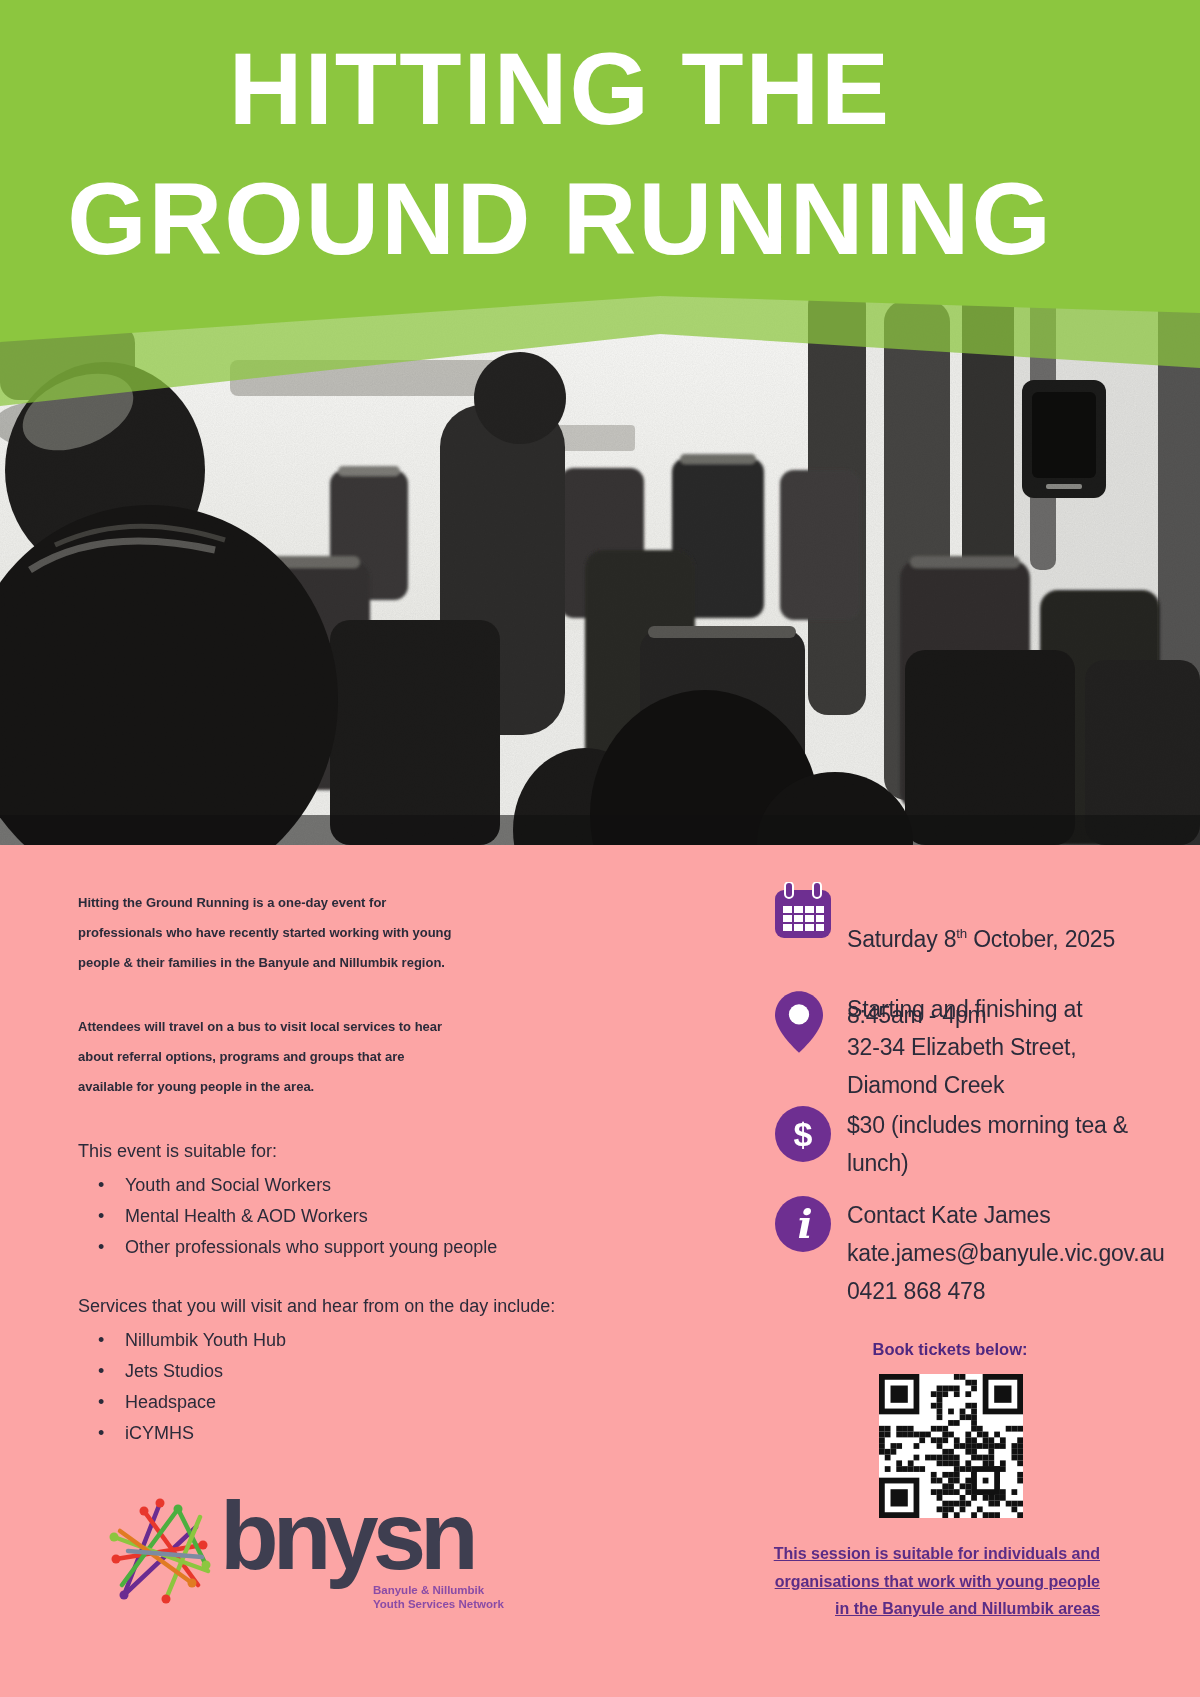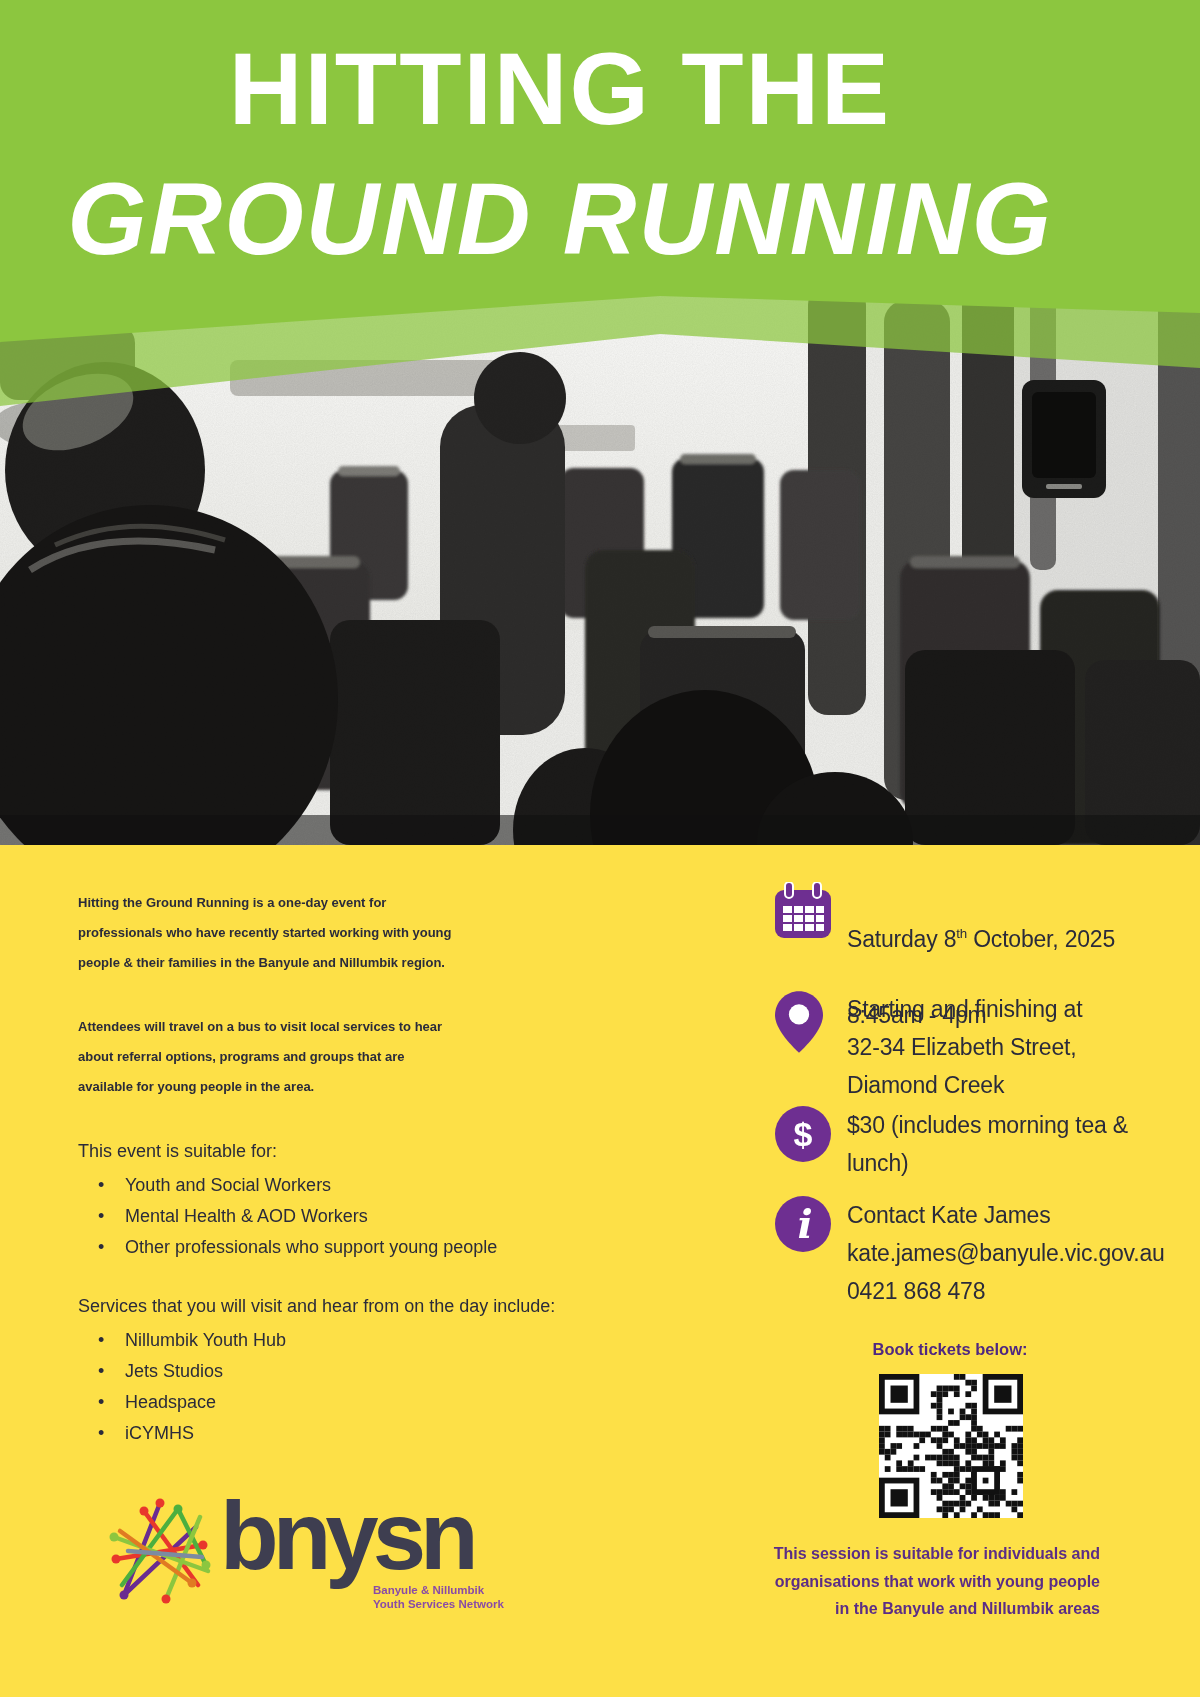--- a/index.html
+++ b/index.html
@@ -1,30 +1,30 @@
 <!DOCTYPE html>
 <html><head>
 <meta charset="utf-8">
 <style>
   html,body{margin:0;padding:0;background:#ffffff;}
-  .page{position:relative;width:1200px;height:1697px;overflow:hidden;background:#fde047;
+  .page{position:relative;width:1200px;height:1697px;overflow:hidden;background:#fca5a5;
         font-family:"Liberation Sans",sans-serif;color:#2b2b3a;}
 
   
   .hero{position:absolute;left:0;top:0;width:1200px;height:845px;overflow:hidden;background:#fff;}
   .photo{position:absolute;left:0;top:230px;width:1200px;height:615px;}
   .green-tint{position:absolute;left:0;top:0;width:1200px;height:845px;
       background:rgba(140,198,63,0.72);
       clip-path:polygon(0 0,1200px 0,1200px 368px,660px 334px,0 406px);}
   .green-band{position:absolute;left:0;top:0;width:1200px;height:845px;background:#8cc63f;
       clip-path:polygon(0 0,1200px 0,1200px 313px,660px 296px,0 342px);}
   .hero-title{position:absolute;left:0;top:0;width:1120px;text-align:center;color:#ffffff;
       font-weight:bold;letter-spacing:2px;}
   .hero-title .t1{position:absolute;top:38px;left:0;width:100%;font-size:102px;line-height:102px;}
-  .hero-title .t2{position:absolute;top:168px;left:0;width:100%;font-size:102px;line-height:102px;font-style:italic;}
+  .hero-title .t2{position:absolute;top:168px;left:0;width:100%;font-size:102px;line-height:102px;}
 
   
   .left-col{position:absolute;left:78px;top:888px;width:622px;}
   .b-para{font-weight:bold;font-size:13px;line-height:30px;margin:0 0 34px 0;white-space:pre-line;}
   .list-heading{font-size:18px;line-height:30px;margin:0;white-space:nowrap;}
   ul.plain{list-style:none;margin:4px 0 28px 0;padding:0;}
   ul.plain li{position:relative;padding-left:47px;font-size:18px;line-height:31px;}
   ul.plain li::before{content:"•";position:absolute;left:20px;top:0;font-size:18px;}
 
   
@@ -42,21 +42,21 @@
   .row-date{left:775px;top:882px;}
   .row-location{left:775px;top:990px;}
   .row-price{left:775px;top:1106px;}
   .row-contact{left:775px;top:1196px;}
   sup.th{font-size:0.58em;vertical-align:super;line-height:0;}
 
   .booking-label{position:absolute;left:800px;top:1340px;width:300px;text-align:center;
       color:#4f2880;font-weight:bold;font-size:16.5px;}
   .qr-wrap{position:absolute;left:879px;top:1374px;width:144px;height:144px;}
   .booking-note{position:absolute;left:700px;top:1540px;width:400px;text-align:right;
-      color:#5b2d86;font-weight:bold;font-size:16px;line-height:27.5px;white-space:pre-line;}
+      color:#5b2d86;font-weight:bold;font-size:16px;line-height:27.5px;white-space:pre-line;text-decoration:underline;}
 </style>
 </head>
 <body>
 
 <div class="page">
 
   <header class="hero">
 
     <svg class="photo" viewBox="0 0 1200 615" xmlns="http://www.w3.org/2000/svg" preserveAspectRatio="none">
       <defs>

